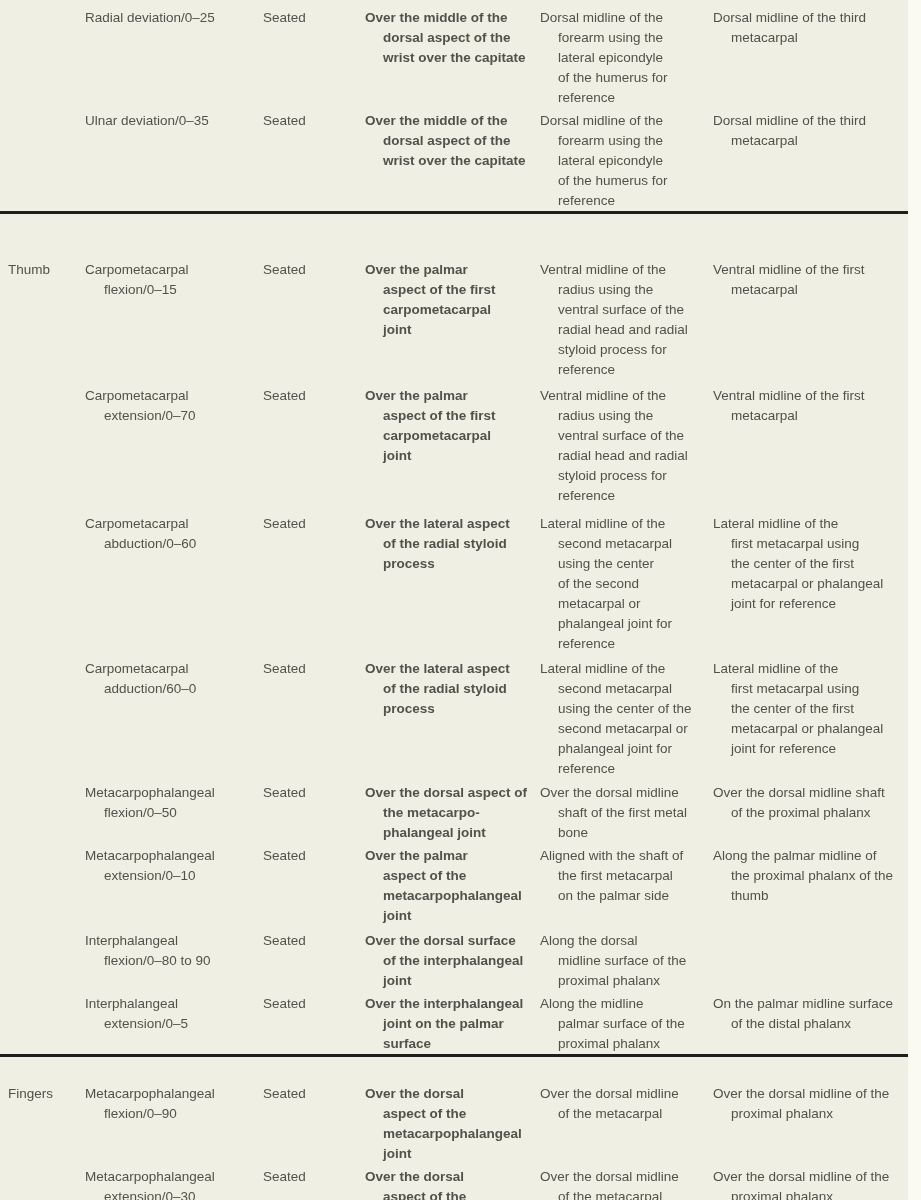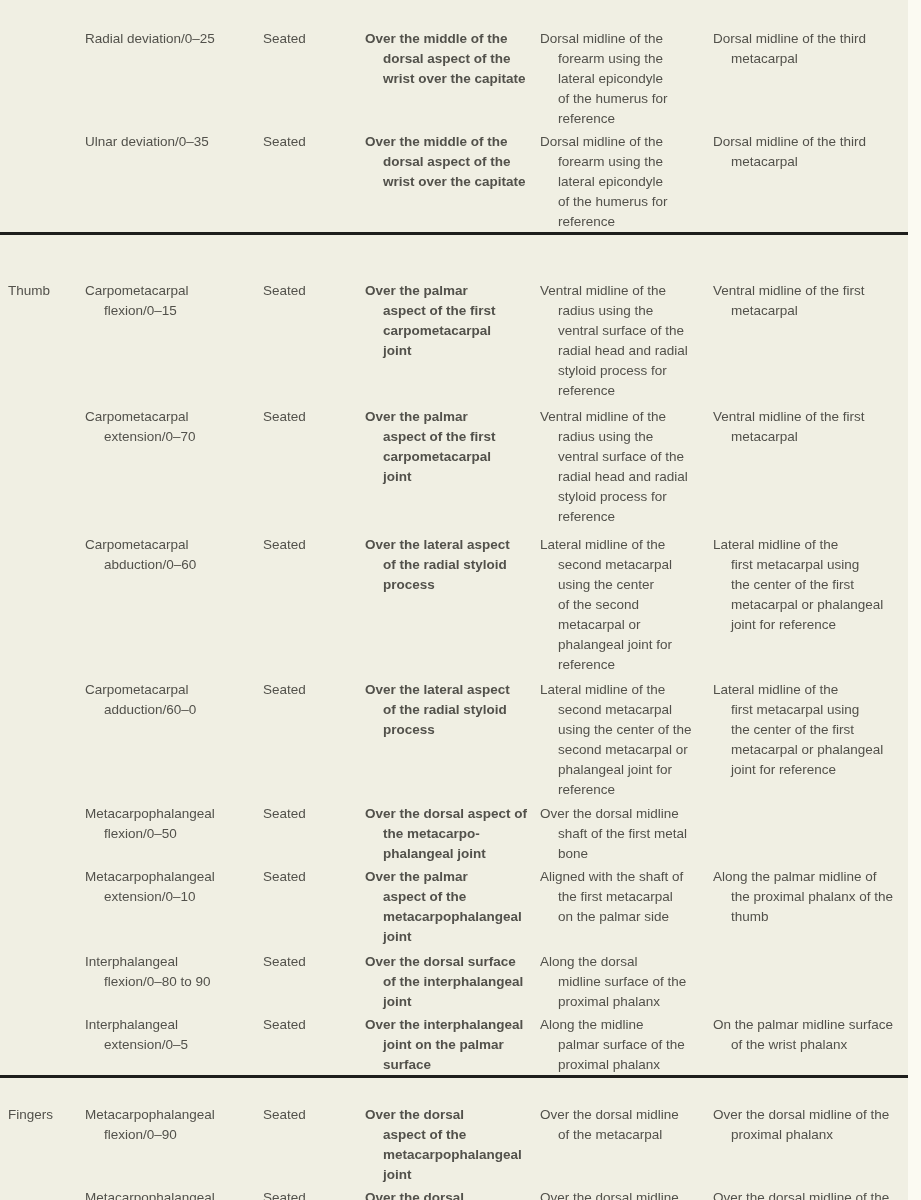--- a/index.html
+++ b/index.html
@@ -12,21 +12,21 @@
   .page{position:relative;width:921px;height:1200px;}
   .tbl{
     position:absolute;left:0;top:0;
     width:908px;height:1200px;
     background:#f0efe3;
     color:#52514b;
     font-size:13.5px;
     line-height:20px;
   }
   .rule{height:3px;background:#1e1e1c;}
-  .sec-a{padding-top:29px;}
+  .sec-a{padding-top:8px;}
   .sec-b{padding-top:10px;margin-top:36px;}
   .sec-c{padding-top:11px;margin-top:16px;}
   .row{display:flex;align-items:flex-start;padding-left:8px;}
   .c{flex:none;box-sizing:border-box;}
   .c1{width:77px;}
   .c2{width:178px;padding-left:19px;text-indent:-19px;white-space:pre-line;}
   .c3{width:102px;}
   .c4{width:175px;padding-left:18px;text-indent:-18px;white-space:pre-line;font-weight:bold;}
   .c5{width:173px;padding-left:18px;text-indent:-18px;white-space:pre-line;}
   .c6{width:195px;padding-left:18px;text-indent:-18px;white-space:pre-line;}
@@ -159,20 +159,22 @@
         <div class="c c1"></div>
         <div class="c c2">Metacarpophalangeal
 flexion/0–50</div>
         <div class="c c3">Seated</div>
         <div class="c c4">Over the dorsal aspect of
 the metacarpo-
 phalangeal joint</div>
         <div class="c c5">Over the dorsal midline
 shaft of the first metal
 bone</div>
+        <div class="c c6">Over the dorsal midline shaft
+of the proximal phalanx</div>
       </div>
       <div class="row h85">
         <div class="c c1"></div>
         <div class="c c2">Metacarpophalangeal
 extension/0–10</div>
         <div class="c c3">Seated</div>
         <div class="c c4">Over the palmar
 aspect of the
 metacarpophalangeal
 joint</div>
@@ -200,21 +202,21 @@
         <div class="c c2">Interphalangeal
 extension/0–5</div>
         <div class="c c3">Seated</div>
         <div class="c c4">Over the interphalangeal
 joint on the palmar
 surface</div>
         <div class="c c5">Along the midline
 palmar surface of the
 proximal phalanx</div>
         <div class="c c6">On the palmar midline surface
-of the wrist phalanx</div>
+of the distal phalanx</div>
       </div>
     </div>
 
     <div class="rule"></div>
 
     <div class="sec-c">
       <div class="row h83">
         <div class="c c1">Fingers</div>
         <div class="c c2">Metacarpophalangeal
 flexion/0–90</div>

